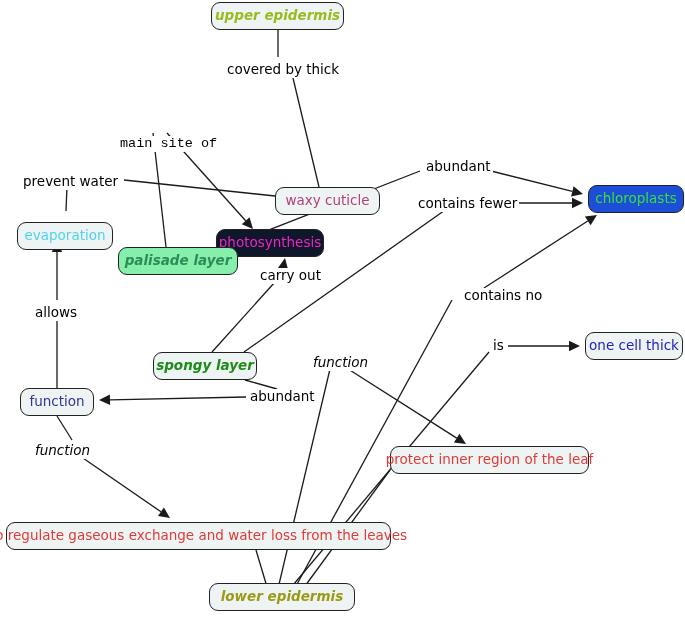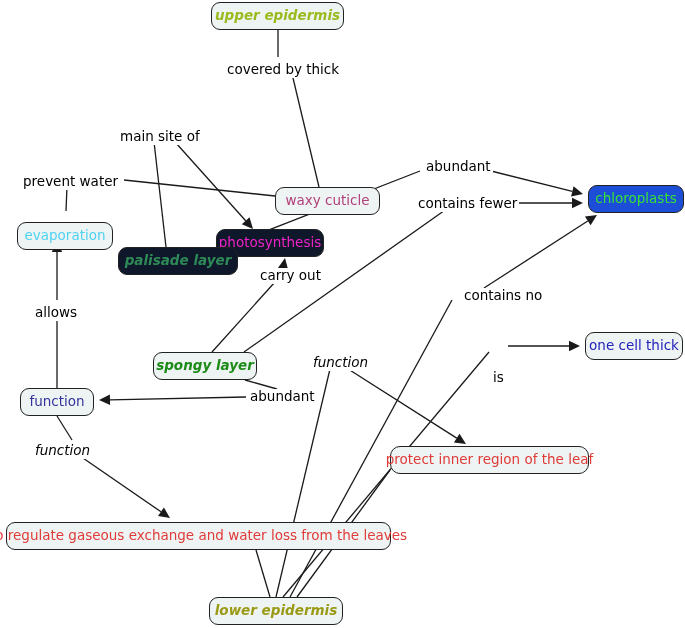--- a/index.html
+++ b/index.html
@@ -98,36 +98,36 @@
       <line x1="80" y1="456" x2="160.9414163888874" y2="511.7596424012335" stroke="#1a1a1a" stroke-width="1.3"></line>
       <polygon points="170,518 157.99142916037962,516.0418819264868 163.89140361739518,507.4774028759803" fill="#1a1a1a"></polygon>
       <line x1="270" y1="597" x2="256" y2="550" stroke="#1a1a1a" stroke-width="1.3"></line>
       <line x1="297" y1="597" x2="390" y2="470" stroke="#1a1a1a" stroke-width="1.3"></line>
     </svg>
   <div id="node-layer">
       <div class="node bolditalic" style="left: 211px; top: 2px; width: 133px; height: 28px; color: rgb(154, 186, 30); background: rgb(238, 244, 244); border-color: rgb(34, 34, 34);">upper epidermis</div>
       <div class="node" style="left: 17px; top: 211px; width: 96px; height: 28px; color: rgb(79, 210, 240); background: rgb(238, 244, 244); border-color: rgb(34, 34, 34); margin-top: 11px;">evaporation</div>
       <div class="node" style="left: 275px; top: 187px; width: 105px; height: 28px; color: rgb(178, 64, 122); background: rgb(238, 244, 244); border-color: rgb(34, 34, 34);">waxy cuticle</div>
       <div class="node" style="left: 216px; top: 229px; width: 108px; height: 28px; color: rgb(239, 35, 200); background: #0f172a; border-color: rgb(34, 34, 34);">photosynthesis</div>
-      <div class="node bolditalic" style="left: 118px; top: 247px; width: 120px; height: 28px; color: rgb(46, 139, 87); background: #0f172a; border-color: rgb(34, 34, 34);">palisade layer</div>
+      <div class="node bolditalic" style="left: 118px; top: 247px; width: 120px; height: 28px; color: rgb(46, 139, 87); background: #86efac; border-color: rgb(34, 34, 34);">palisade layer</div>
       <div class="node" style="left: 588px; top: 185px; width: 96px; height: 28px; color: rgb(54, 226, 54); background: #1d4ed8; border-color: rgb(34, 34, 34);">chloroplasts</div>
       <div class="node bolditalic" style="left: 153px; top: 352px; width: 104px; height: 28px; color: rgb(29, 139, 24); background: rgb(238, 244, 244); border-color: rgb(34, 34, 34);">spongy layer</div>
       <div class="node" style="left: 585px; top: 332px; width: 98px; height: 28px; color: rgb(34, 34, 187); background: rgb(238, 244, 244); border-color: rgb(34, 34, 34);">one cell thick</div>
       <div class="node" style="left: 20px; top: 388px; width: 74px; height: 28px; color: rgb(51, 51, 153); background: rgb(238, 244, 244); border-color: rgb(34, 34, 34);">function</div>
-      <div class="node" style="left: 390px; top: 446px; width: 199px; height: 28px; color: rgb(224, 59, 56); background: rgb(238, 244, 244); border-color: rgb(34, 34, 34); border-radius: 10px;">protect inner region of the leaf</div>
+      <div class="node" style="left: 390px; top: 446px; width: 199px; height: 28px; color: rgb(224, 59, 56); background: rgb(238, 244, 244); border-color: rgb(34, 34, 34);">protect inner region of the leaf</div>
       <div class="node" style="left: 6px; top: 522px; width: 385px; height: 28px; color: rgb(224, 59, 56); background: rgb(238, 244, 244); border-color: rgb(34, 34, 34);">to regulate gaseous exchange and water loss from the leaves</div>
-      <div class="node bolditalic" style="left: 209px; top: 597px; width: 134px; height: 28px; color: rgb(154, 154, 20); background: rgb(238, 244, 244); border-color: rgb(34, 34, 34);">lower epidermis</div>
+      <div class="node bolditalic" style="left: 209px; top: 583px; width: 146px; height: 28px; color: rgb(154, 154, 20); background: rgb(238, 244, 244); border-color: rgb(34, 34, 34);">lower epidermis</div>
     </div>
   <div id="label-layer">
       <div class="edge-label" style="left: 225px; top: 62px;">covered by thick</div>
-      <div class="edge-label" style="left: 118px; top: 129px;">main site of</div>
+      <div class="edge-label" style="left: 118px; top: 136px; font-family: Liberation Mono, monospace;">main site of</div>
       <div class="edge-label" style="left: 21px; top: 174px;">prevent water</div>
       <div class="edge-label" style="left: 424px; top: 159px;">abundant</div>
       <div class="edge-label" style="left: 416px; top: 196px;">contains fewer</div>
       <div class="edge-label" style="left: 258px; top: 268px;">carry out</div>
       <div class="edge-label" style="left: 422px; top: 288px; margin-left: 40px;">contains no</div>
       <div class="edge-label" style="left: 33px; top: 305px;">allows</div>
-      <div class="edge-label" style="left: 491px; top: 338px; margin-top: 32px;">is</div>
+      <div class="edge-label" style="left: 491px; top: 338px;">is</div>
       <div class="edge-label italic" style="left: 311px; top: 355px;">function</div>
       <div class="edge-label" style="left: 248px; top: 389px;">abundant</div>
       <div class="edge-label italic" style="left: 33px; top: 443px;">function</div>
     </div>
 </div>
 
 </body></html>

